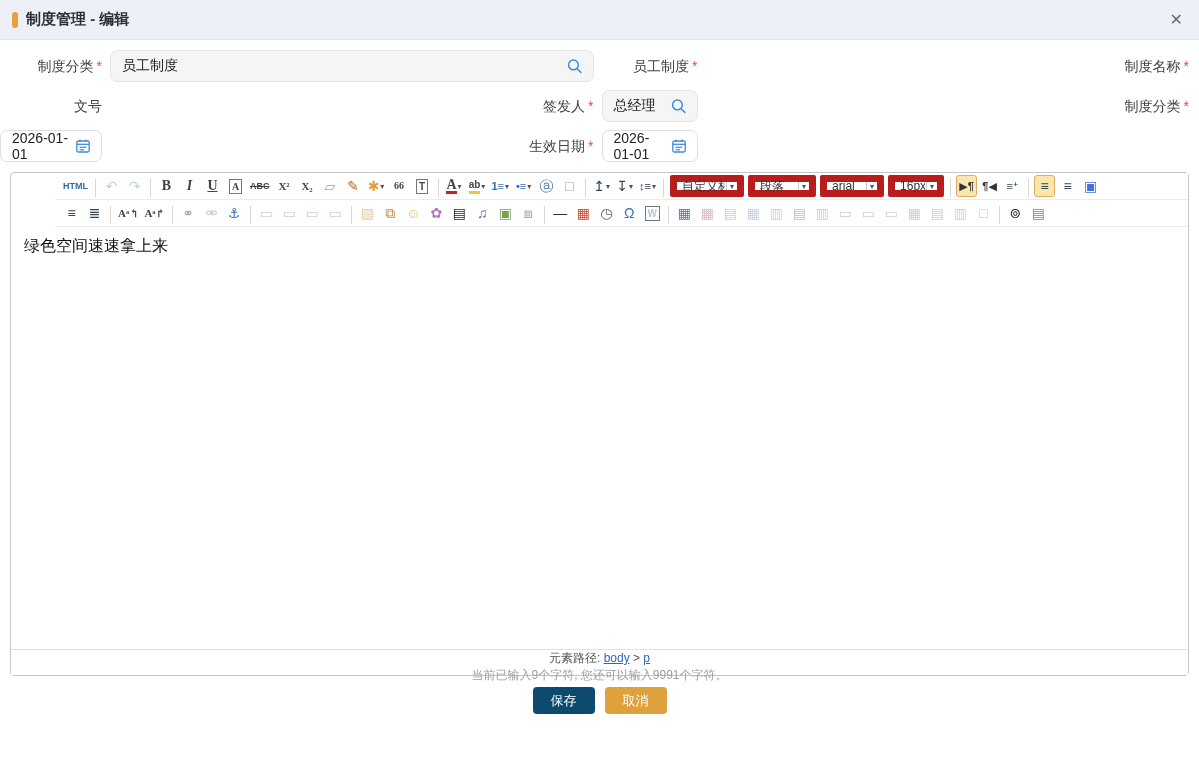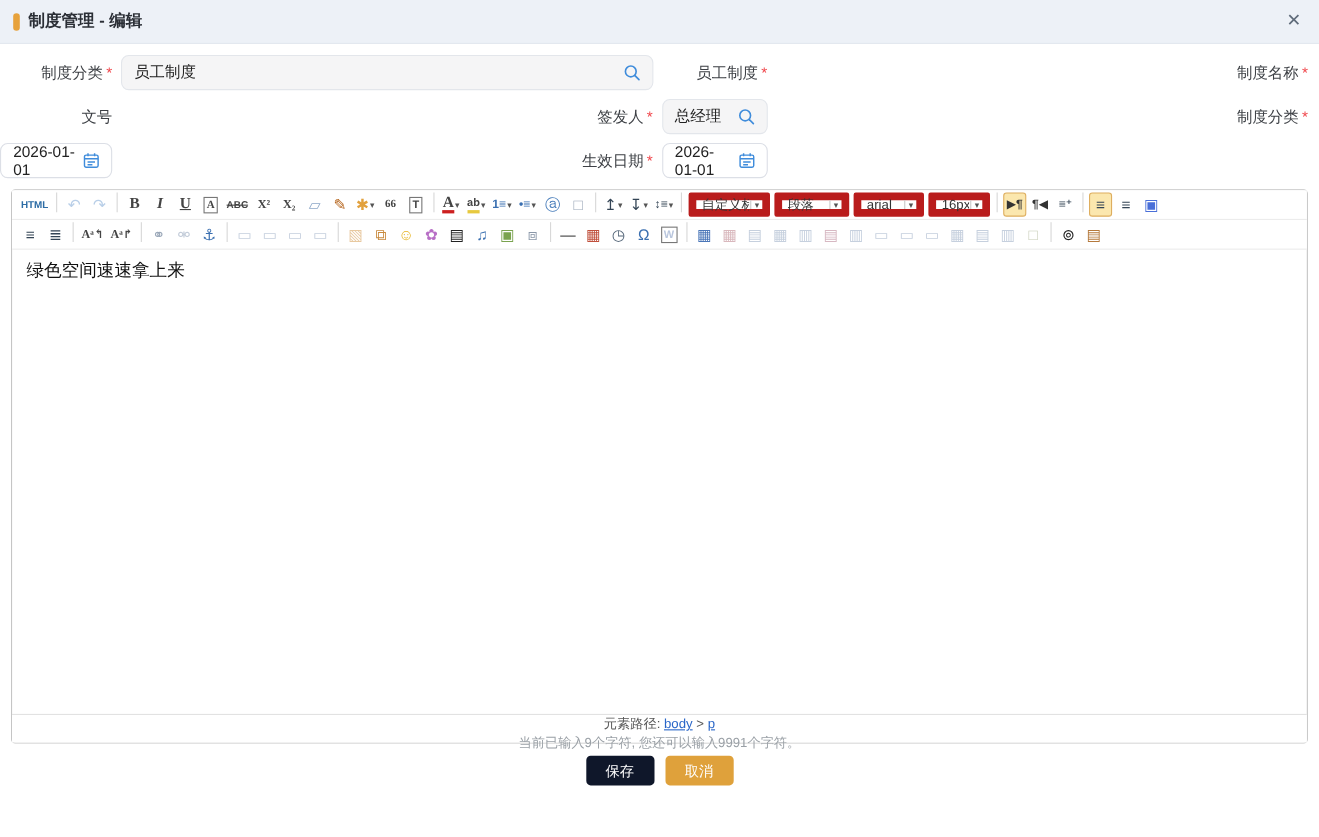--- a/index.html
+++ b/index.html
@@ -16,21 +16,21 @@
   .form { display:grid; grid-template-columns:102px 1fr 96px 1fr; column-gap:8px; row-gap:8px; padding:10px 10px 0 0; }
   .f-label { text-align:right; font-size:14px; color:#3d4045; line-height:32px; white-space:nowrap; }
   .req { color:#f0454a; margin-left:3px; }
   .f-input { position:relative; height:32px; border:1px solid #dcdfe6; border-radius:7px; background:#fff; display:flex; align-items:center; padding:0 30px 0 11px; font-size:14px; color:#222; }
   .f-input.readonly { background:#f5f5f6; border-color:#e3e6eb; }
   .f-input.span3 { grid-column:2 / 5; }
   .f-icon { position:absolute; right:10px; top:50%; transform:translateY(-50%); display:flex; }
 
   
   .editor { margin:10px 10px 0 10px; border:1px solid #c5c5c5; border-radius:4px; display:flex; flex-direction:column; height:504px; background:#fff; }
-  .tb-row { display:flex; align-items:flex-start; flex-wrap:nowrap; padding:2px 5px; height:27px; border-bottom:1px solid #ececec; background:#fff; }
+  .tb-row { display:flex; align-items:flex-end; flex-wrap:nowrap; padding:2px 5px; height:27px; border-bottom:1px solid #ececec; background:#fff;margin-left:44px; }
   .tb-btn { display:inline-flex; align-items:center; justify-content:center; height:22px; min-width:21px; padding:0 1px; margin:0 1px; border:1px solid transparent; border-radius:3px; cursor:pointer; font-size:14px; color:#444; }
   .tb-btn .glyph { line-height:1; white-space:nowrap; }
   .tb-btn.active { background:#fbe7ae; border-color:#deae5f; }
   .tb-sep { width:1px; height:18px; background:#d8d8d8; margin:0 4px; flex:0 0 1px; }
   .caret { font-size:8px; color:#555; margin-left:1px; }
   .tb-select { border:7px solid #b91c1c; border-radius:2px; background:#fff; height:22px; justify-content:space-between; padding:0 3px 0 5px; margin:0 2px; }
   .tb-select .glyph { font-size:12px; color:#333; overflow:hidden; max-width:60px; }
   .tb-select .caret { border-left:1px solid #c9c9c9; padding-left:3px; align-self:stretch; display:flex; align-items:center; }
   .serif { font-family:"Liberation Serif","DejaVu Serif",serif; }
   .b .glyph { font-weight:bold; }
@@ -45,21 +45,21 @@
   .tiny .glyph { font-size:10px; font-weight:bold; }
 
   .ed-content { flex:1; padding:9px 13px; font-size:16px; color:#111; overflow:auto; }
   .ed-status { display:flex; justify-content:space-between; align-items:center; border-top:1px solid #e2e2e2; padding:0 10px; height:26px; font-size:12px; color:#555; background:#fff;flex-direction:column; }
   .ed-status a { color:#2a66c8; text-decoration:underline; cursor:pointer; }
   .ed-count { color:#9aa0a6; }
 
   
   .footer { display:flex; justify-content:center; gap:10px; padding-top:11px; }
   .btn { height:27px; padding:0 18px; border:none; border-radius:4px; color:#fff; font-size:13px; cursor:pointer; font-family:inherit; }
-  .btn-save { background:#0f172a; }
+  .btn-save { background:#0c4a6e; }
   .btn-cancel { background:#dfa13b; }
 </style>
 </head>
 <body>
 
 <div class="dlg-header">
   <span class="accent-bar"></span>
   <span class="dlg-title">制度管理 - 编辑</span>
   <span class="dlg-close">✕</span>
 </div>

